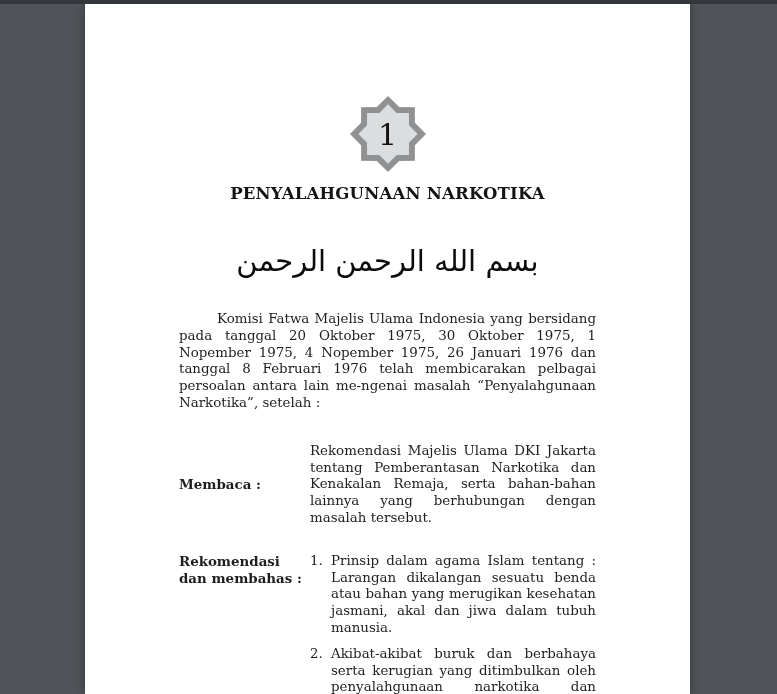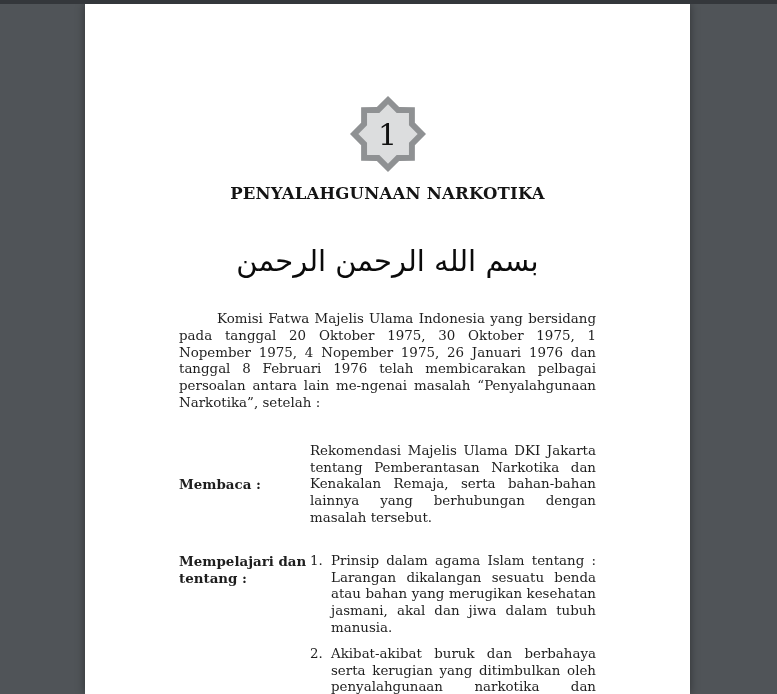--- a/index.html
+++ b/index.html
@@ -118,21 +118,21 @@
       <div class="bismillah">بسم الله الرحمن الرحمن</div>
 
       <p class="body-text intro">Komisi Fatwa Majelis Ulama Indonesia yang bersidang pada tanggal 20 Oktober 1975, 30 Oktober 1975, 1 Nopember 1975, 4 Nopember 1975, 26 Januari 1976 dan tanggal 8 Februari 1976 telah membicarakan pelbagai persoalan antara lain me-ngenai masalah “Penyalahgunaan Narkotika”, setelah :</p>
 
       <div class="section-row row-membaca">
         <div class="section-label">Membaca :</div>
         <div class="section-value body-text">Rekomendasi Majelis Ulama DKI Jakarta tentang Pemberantasan Narkotika dan Kenakalan Remaja, serta bahan-bahan lainnya yang berhubungan dengan masalah tersebut.</div>
       </div>
 
       <div class="section-row row-mempelajari">
-        <div class="section-label">Mempelajari dan tentang :</div>
+        <div class="section-label">Rekomendasi dan membahas :</div>
         <div class="num-list">
           <div class="num-item">
             <div class="num-cell">1.</div>
             <div class="num-text body-text">Prinsip dalam agama Islam tentang : Larangan dikalangan sesuatu benda atau bahan yang merugikan kesehatan jasmani, akal dan jiwa dalam tubuh manusia.</div>
           </div>
           <div class="num-item">
             <div class="num-cell">2.</div>
             <div class="num-text body-text">Akibat-akibat buruk dan berbahaya serta kerugian yang ditimbulkan oleh penyalahgunaan narkotika dan semacamnya oleh seseorang untuk selain dari pada pengobatan, bisa pula sampai menyebabkan kematian, terutama dikalangan remaja.</div>
           </div>
         </div>

